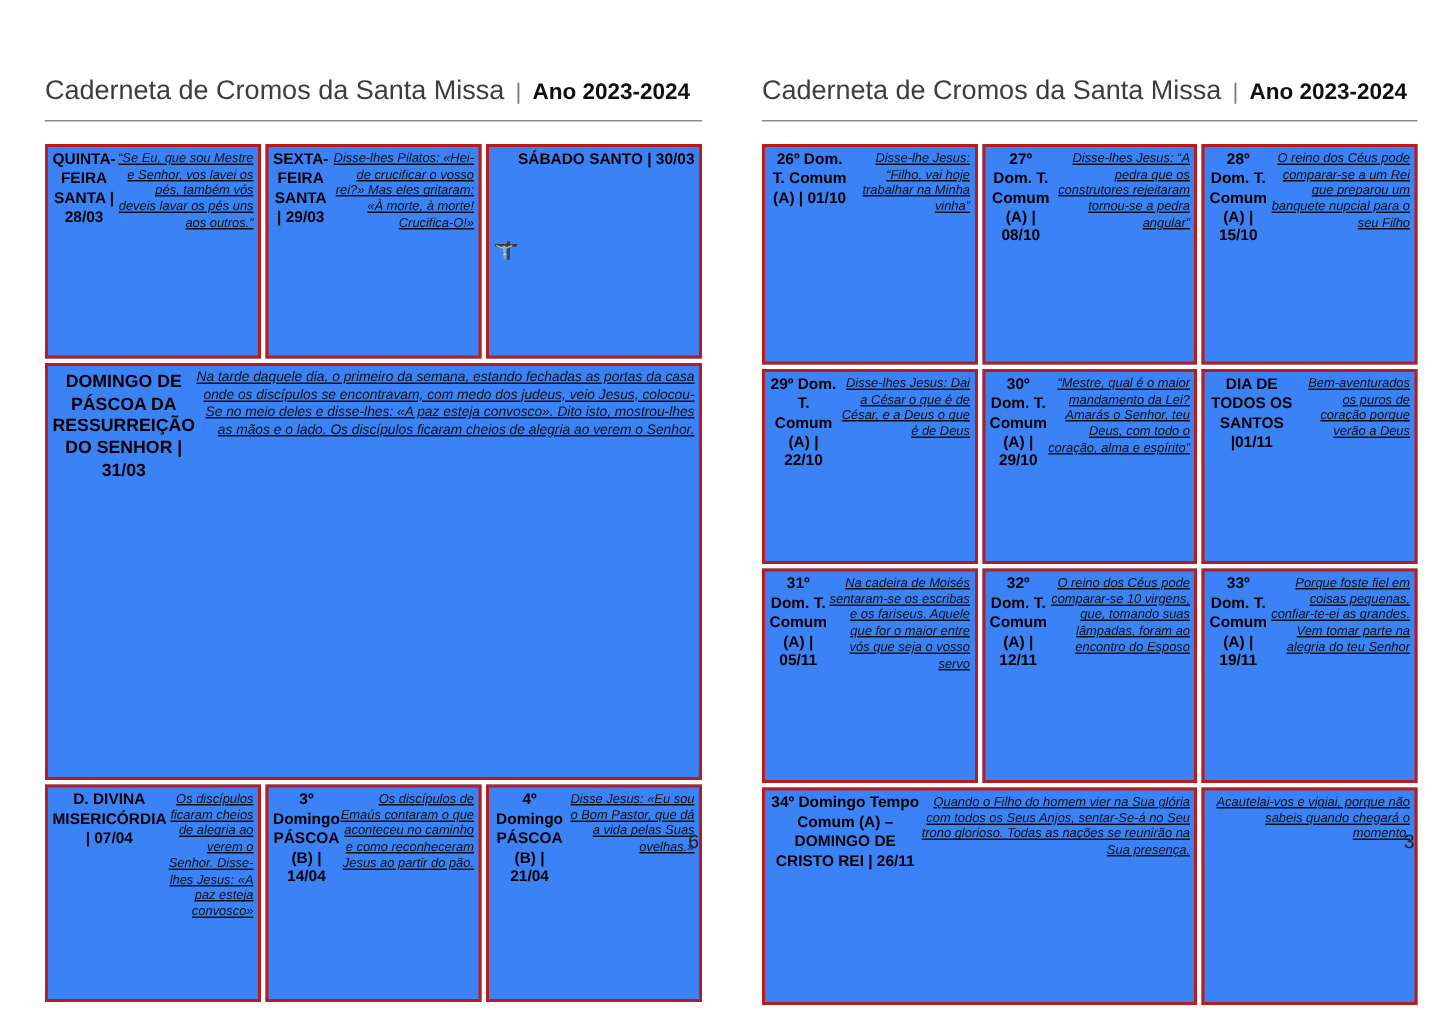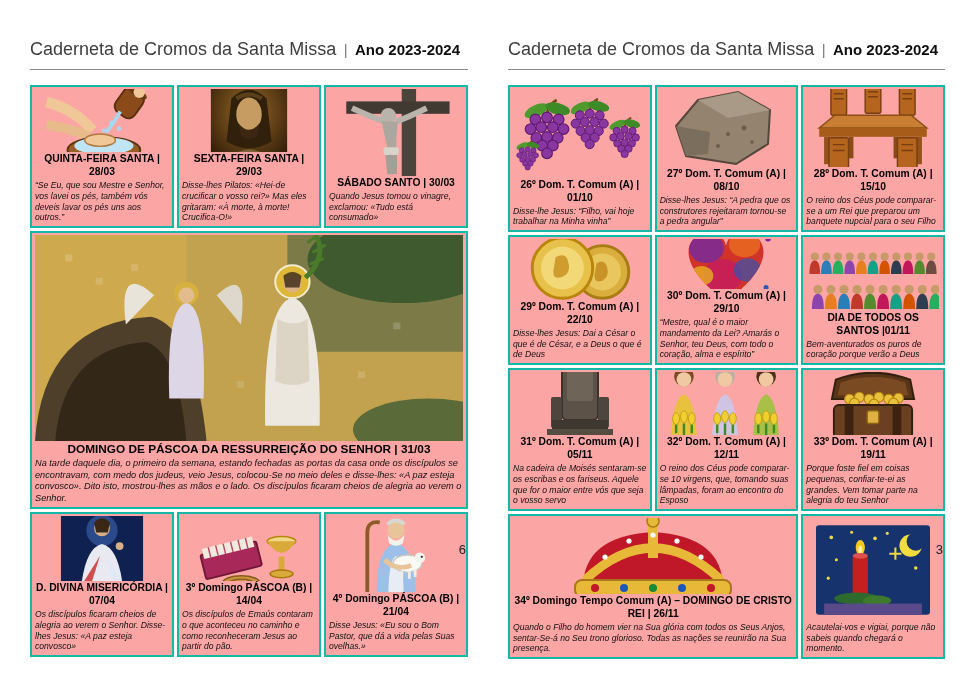--- a/index.html
+++ b/index.html
@@ -1,35 +1,35 @@
 <!DOCTYPE html>
 <html><head>
 <meta charset="utf-8">
 <style>
   html,body{margin:0;padding:0;}
   body{width:960px;height:673px;position:relative;background:#ffffff;
        font-family:"Liberation Sans",sans-serif;overflow:hidden;}
-  .page{position:absolute;top:5px;height:564px;width:480px;}
+  .page{position:absolute;top:16px;height:564px;width:480px;}
   #page-left{left:0;}
   #page-right{left:480px;}
   .inner{position:absolute;top:0;bottom:0;}
   #page-left .inner{left:30px;right:12px;}
   #page-right .inner{left:28px;right:15px;}
   .hdr{padding-top:34px;padding-bottom:9px;border-bottom:1px solid #8a8a8a;white-space:nowrap;}
   .t-main{font-size:18px;color:#3d3d3d;}
   .t-sep{font-size:15px;color:#7a7a7a;margin:0 3px;}
   .t-year{font-size:15px;font-weight:bold;color:#0f0f0f;}
   .grid{margin-top:15px;display:grid;grid-template-columns:1fr 1fr 1fr;gap:3px;}
   #page-left .grid{grid-template-rows:143px 278px 145px;}
   #page-right .grid{grid-template-rows:147px 130px 143px 145px;}
-  .cell{border:2px solid #14b8a6;background:#fca5a5;display:flex;flex-direction:column;
+  .cell{border:2px solid #b91c1c;background:#3b82f6;display:flex;
         padding:2px 3px 3px;box-sizing:border-box;min-width:0;min-height:0;}
   .cell-img{flex:1;display:flex;align-items:center;justify-content:center;min-height:0;overflow:hidden;}
   .cell-title{font-size:10.3px;font-weight:bold;text-align:center;color:#000;line-height:1.25;padding:1px 0;}
-  .cell-text{font-size:8.6px;font-style:italic;text-align:left;color:#101010;line-height:1.25;}
+  .cell-text{font-size:8.6px;font-style:italic;text-align:right;color:#101010;line-height:1.25;text-decoration:underline;}
   .big .cell-title{font-size:11.8px;text-align:center;}
   .big .cell-text{font-size:9.2px;}
   .span3{grid-column:1/-1;}
   .span2{grid-column:span 2;}
   .pagenum{position:absolute;bottom:12px;right:2px;font-size:13px;color:#222;}
   svg{display:block;}
 </style>
 </head>
 <body>
 
@@ -92,21 +92,20 @@
         <rect x="66" y="0" width="15" height="92" fill="#4a443a"></rect>
         <rect x="8" y="14" width="108" height="13" fill="#403a32"></rect>
         <path d="M14 21 Q36 31 48 35 M92 21 Q72 31 60 35" stroke="#b8b3ab" stroke-width="6" fill="none"></path>
         <circle cx="52" cy="29" r="8" fill="#b8b3ab"></circle>
         <path d="M45 35 Q49 54 52 66 L60 66 Q60 50 62 35 Z" fill="#aba69e"></path>
         <rect x="47" y="62" width="16" height="8" rx="3" fill="#d8d4cc"></rect>
         <path d="M52 70 q1 12 2 20 M58 70 q0 12 0 20" stroke="#a39e96" stroke-width="6"></path>
       </svg>
     </div>
     <div class="cell-title">SÁBADO SANTO | 30/03</div>
-    <div class="cell-text">Quando Jesus tomou o vinagre, exclamou: «Tudo está consumado»</div>
    </div>
 
    <div class="cell big span3">
     <div class="cell-img">
       <svg style="width:100%;height:100%;" viewBox="0 0 424 212" preserveAspectRatio="none">
         <rect width="424" height="212" fill="#c2a24e"></rect>
         <rect x="0" width="150" height="212" fill="#cfa94e"></rect>
         <rect x="250" y="0" width="174" height="120" fill="#7c7a46"></rect>
         <ellipse cx="365" cy="25" rx="95" ry="45" fill="#3f5a2e"></ellipse>
         <ellipse cx="390" cy="200" rx="75" ry="32" fill="#5a6a38"></ellipse>

